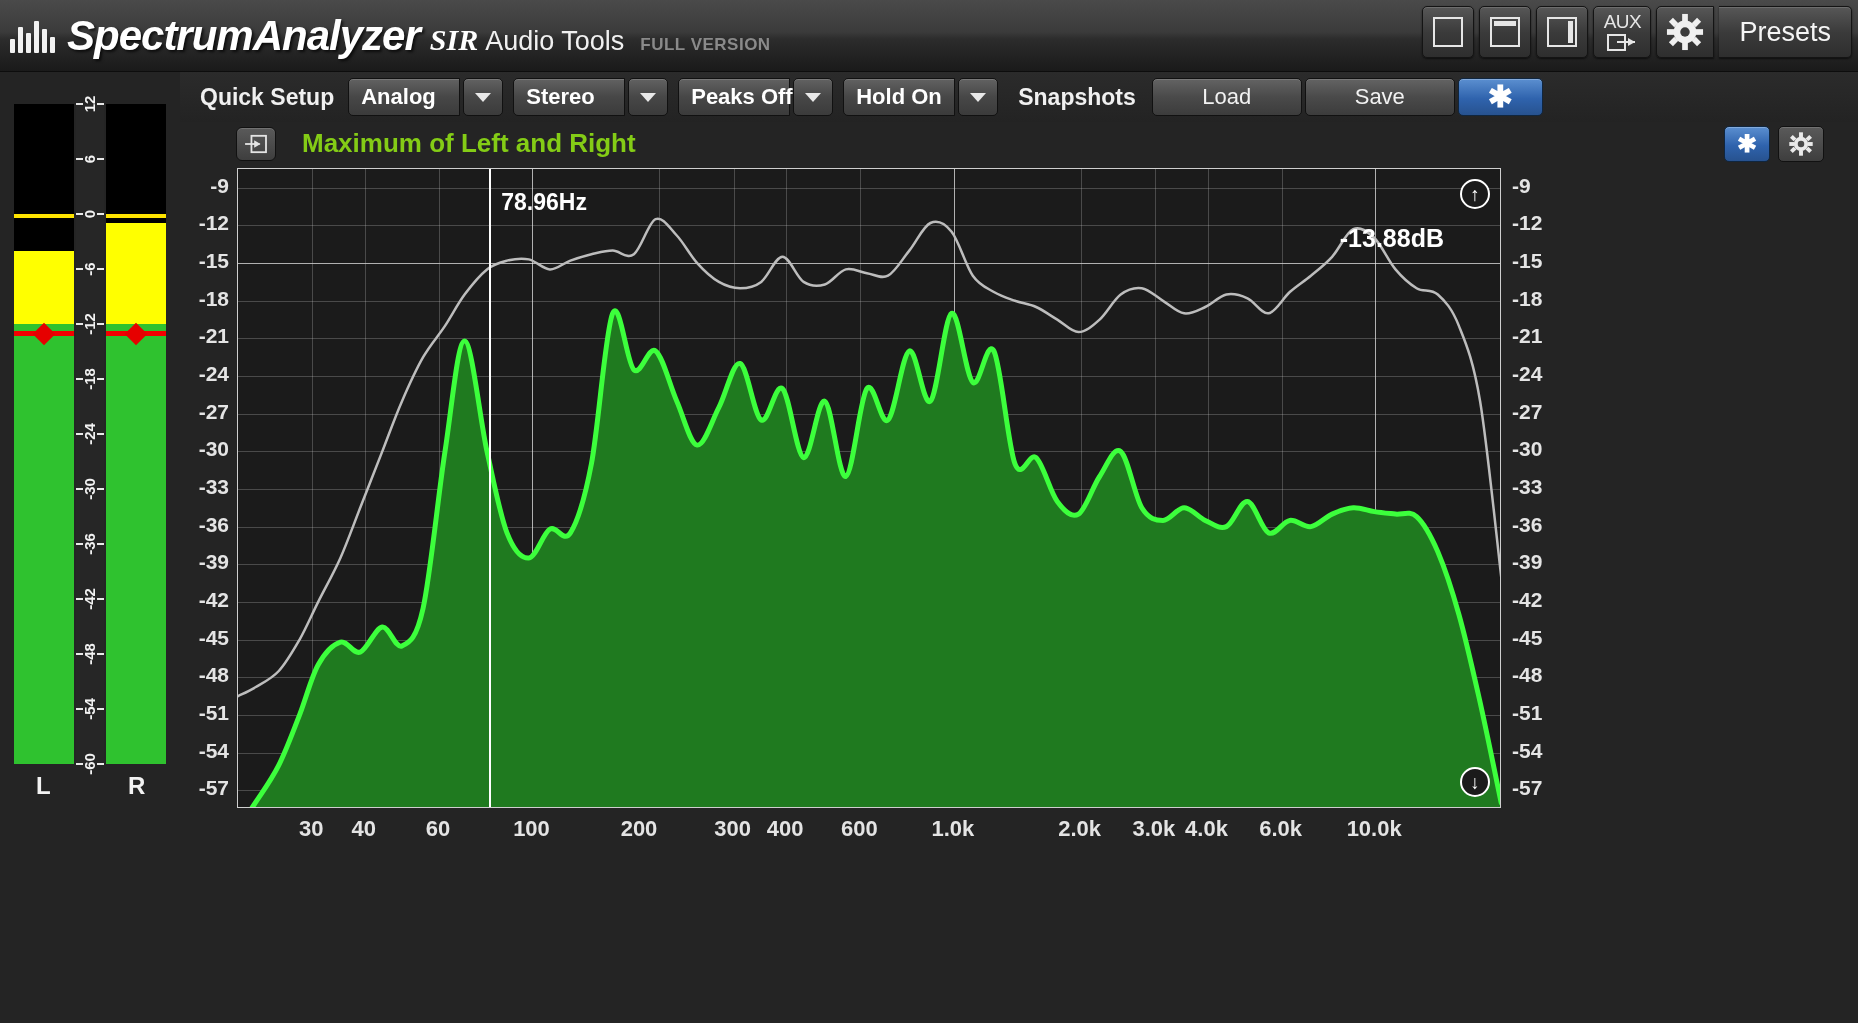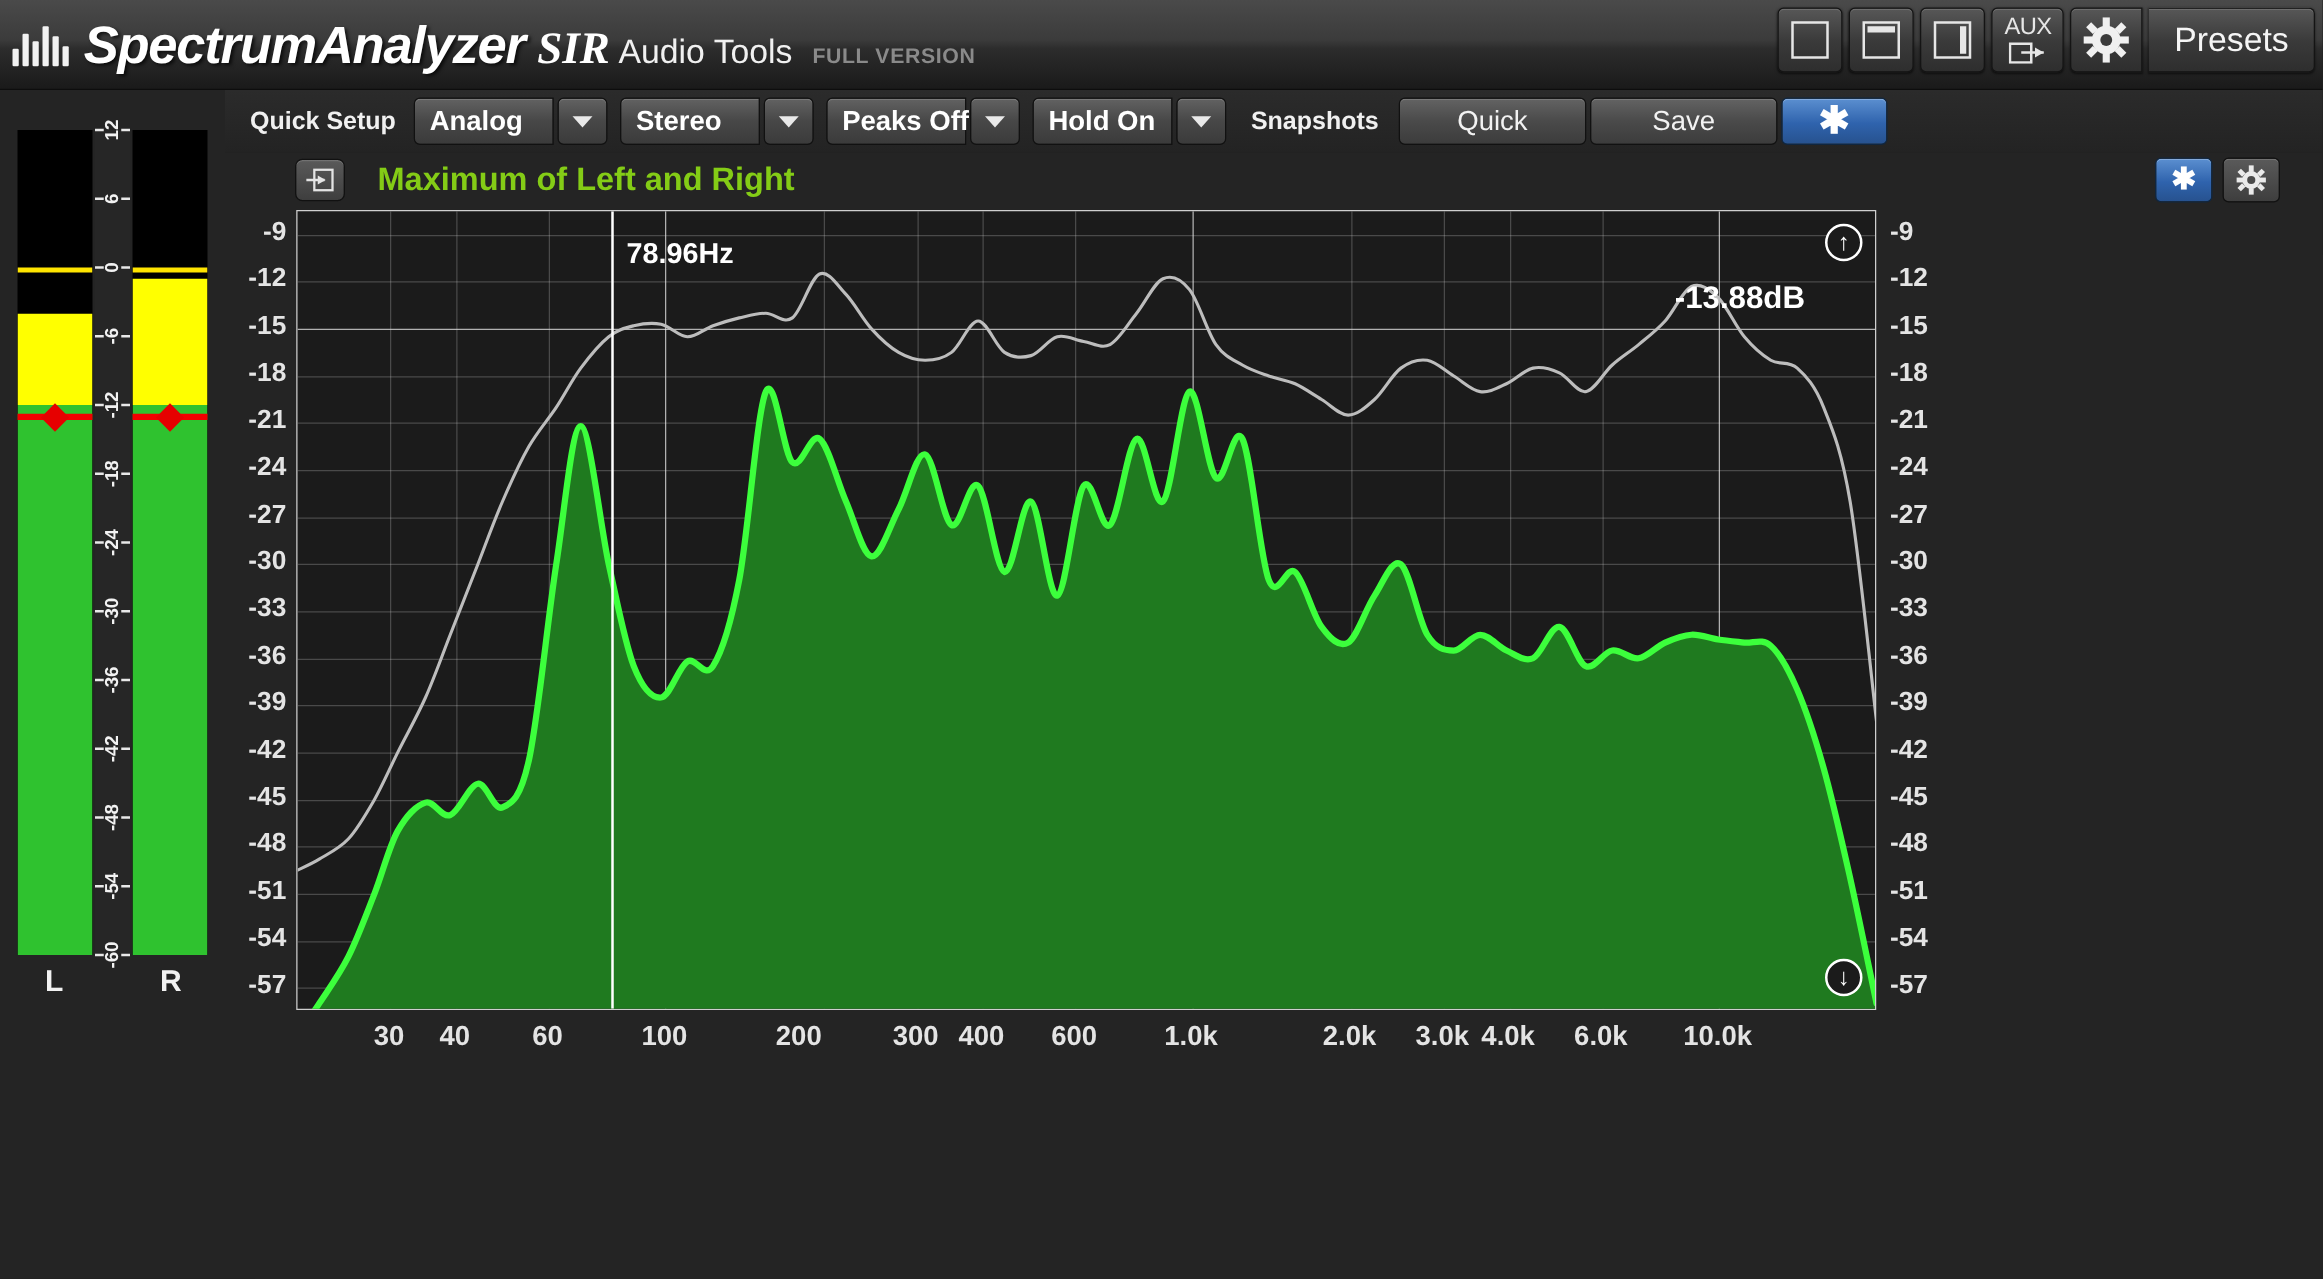--- a/index.html
+++ b/index.html
@@ -21,21 +21,21 @@
   }
   #logo-bars{ display:flex; align-items:flex-end; gap:3px; margin-left:10px; height:34px; }
   #logo-bars i{ display:block; width:5px; background:#f2f2f2; border-radius:1px; }
   .brand-wrap{ display:flex; align-items:baseline; margin-left:12px; }
   #brand-title{
     font-size:42px; font-weight:bold; font-style:italic; color:#ffffff;
     letter-spacing:-1px; text-shadow:2px 2px 3px rgba(0,0,0,.7);text-align:center;
   }
   #brand-sir{
     font-family:"Liberation Serif", serif; font-weight:bold; font-style:italic;
-    font-size:36px; color:#ffffff; margin-left:10px; letter-spacing:0px;
+    font-size:30px; color:#ffffff; margin-left:10px; letter-spacing:0px;
   }
   #brand-audiotools{ font-size:27px; color:#f0f0f0; margin-left:7px; font-weight:400; }
   #brand-version{ font-size:17px; color:#8a8a8a; margin-left:16px; font-weight:bold; letter-spacing:.5px;}
 
   .tb-right{ position:absolute; right:6px; top:6px; display:flex; align-items:center; gap:5px; }
   .tb-btn{
     background:linear-gradient(to bottom,#575757,#3a3a3a 52%,#2e2e2e);
     border:1px solid #141414; border-radius:5px;
     display:flex; align-items:center; justify-content:center;
     box-shadow:inset 0 1px 0 rgba(255,255,255,.14), 0 1px 2px rgba(0,0,0,.6);
@@ -54,21 +54,21 @@
     border-top-left-radius:0; border-bottom-left-radius:0;
     font-size:27px; color:#f5f5f5;
   }
 
   
   #qsbar{
     position:absolute; left:180px; top:72px; width:1678px; height:50px;
     background:linear-gradient(to bottom,#2b2b2b,#232323);
     display:flex; align-items:center; gap:0px;
   }
-  #qsbar .label{ font-size:20px; font-weight:bold; color:#f0f0f0; }
+  #qsbar .label{ font-size:23px; font-weight:bold; color:#f0f0f0; }
   #quick-setup-label{ margin-left:20px; margin-right:14px; }
   .combo{ display:flex; margin-right:10px; }
   .combo .cv{
     background:linear-gradient(to bottom,#626262,#474747 50%,#3b3b3b);
     border:1px solid #111; border-radius:5px 0 0 5px;
     height:38px; display:flex; align-items:center;
     padding:0 12px; font-size:22px; font-weight:bold; color:#fff;
     box-shadow:inset 0 1px 0 rgba(255,255,255,.15);
     cursor:pointer; white-space:nowrap;
   }
@@ -278,21 +278,21 @@
   </div>
 
   <div class="combo">
     <div class="cv" id="w-hold">Hold On</div>
     <div class="ca">
         <span class="caret"></span>
       </div>
   </div>
 
   <span class="label" id="snapshots-label">Snapshots</span>
-  <div class="flatbtn">Quick</div>
+  <div class="flatbtn">Load</div>
   <div class="flatbtn">Save</div>
   <div id="snapshot-star-btn">
     <span class="asterisk">✱</span>
   </div>
 </div>
 
 <div id="meterpanel">
   <div id="meters">
     <div class="meter" id="meter-l">
         <div class="m-green" style="top: 220px; height: 440px;"></div>

